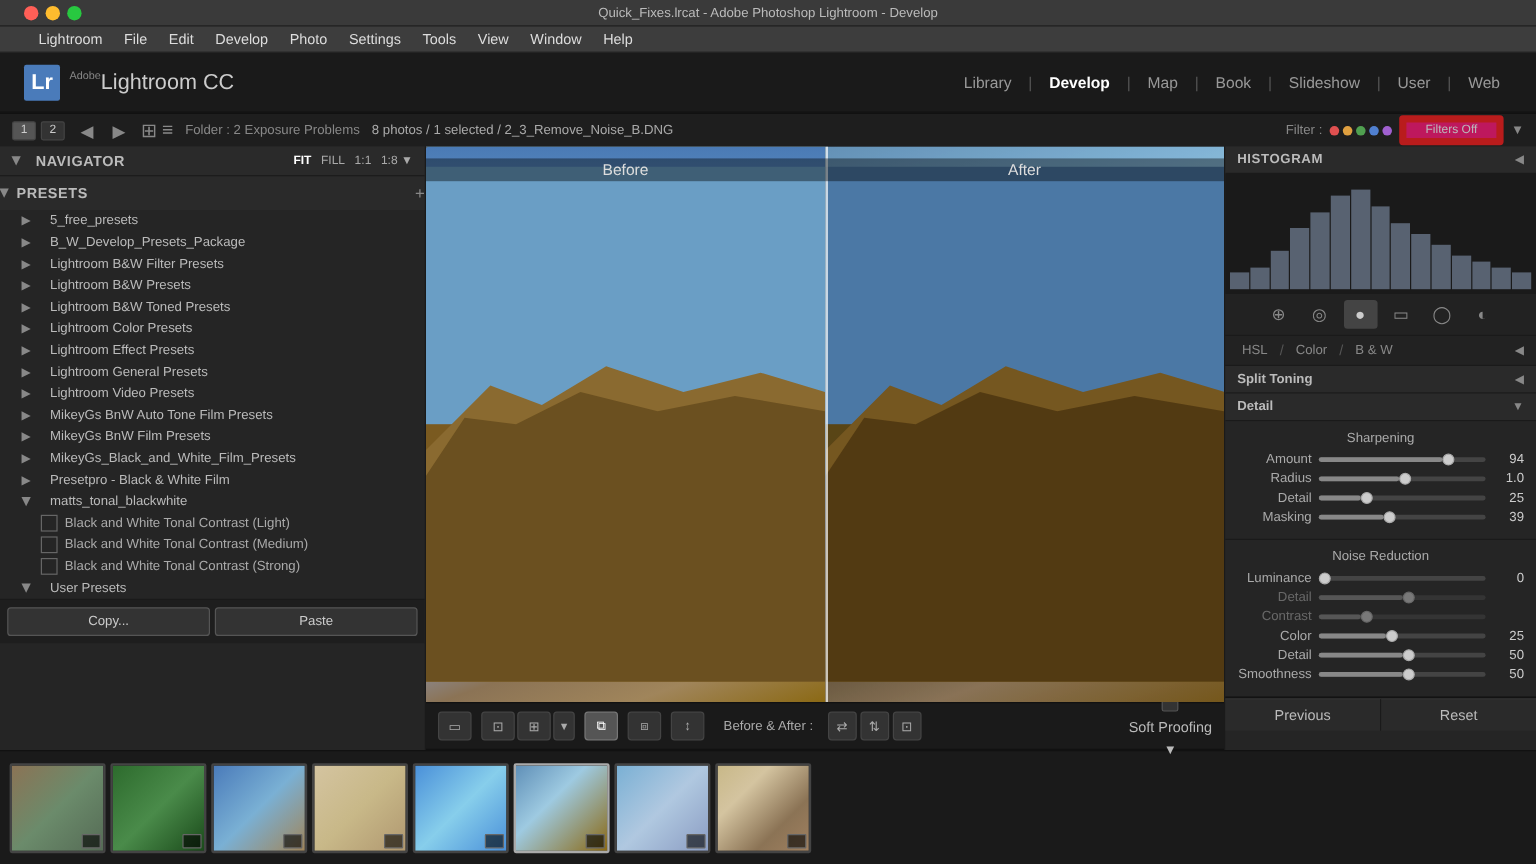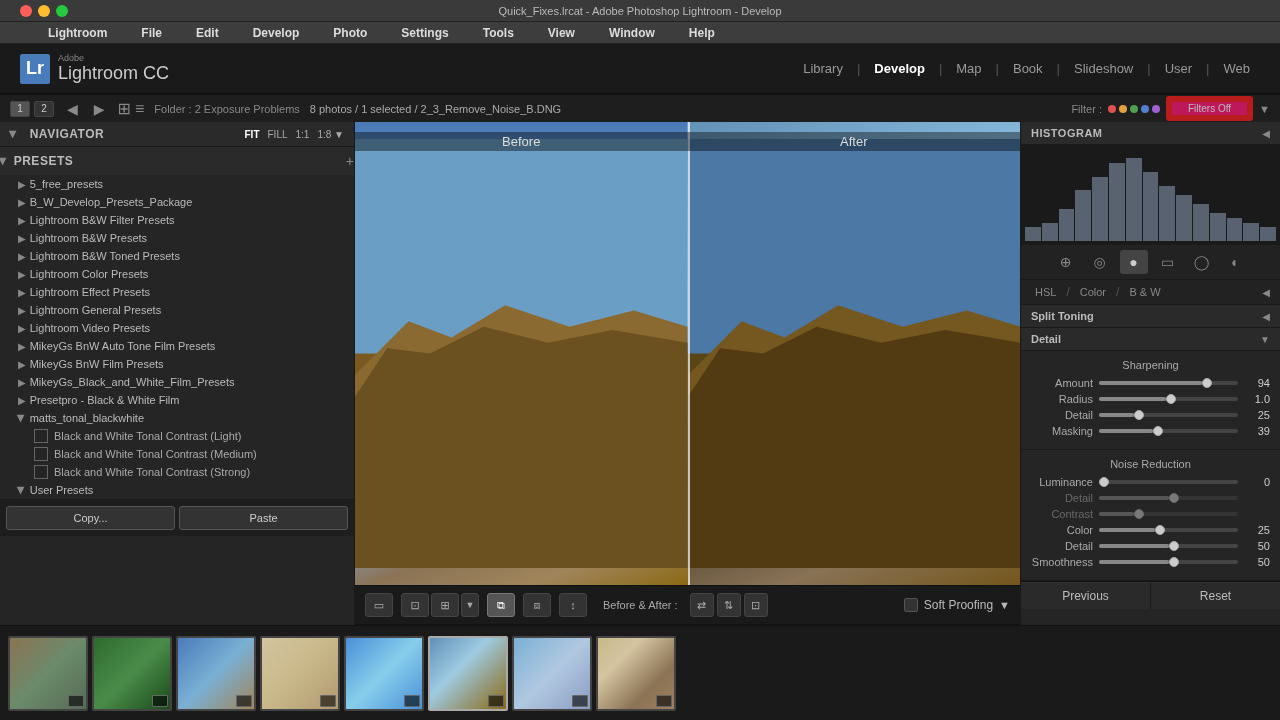--- a/index.html
+++ b/index.html
@@ -45,44 +45,43 @@
       color: #bbb;
     }
 
     
     .menubar {
       height: 22px;
       background: #3d3d3d;
       display: flex;
       align-items: center;
       padding: 0 6px;
-      gap: 18px;
+      gap: 2px;
       border-bottom: 1px solid #222;
-      font-weight: bold;
     }
     .menu-item {
       padding: 2px 8px;
       font-size: 12px;
       color: #ddd;
       cursor: pointer;
       border-radius: 3px;
     }
 
     
     .appbar {
       height: 50px;
       background: #1a1a1a;
       display: flex;
       align-items: center;
       padding: 0 20px;
       border-bottom: 1px solid #111;
     }
     .lr-logo {
       display: flex;
-      flex-direction: column;
+      flex-direction: row;
       margin-right: 20px;
     }
     .lr-logo-top { font-size: 9px; color: #888; }
     .lr-logo-bottom { font-size: 18px; color: #ccc; font-weight: 300; }
     .lr-badge {
       width: 30px; height: 30px;
       background: #4a7bba;
       color: white;
       display: flex;
       align-items: center;
@@ -153,21 +152,21 @@
     }
     .preset-group-header {
       display: flex;
       align-items: center;
       padding: 3px 8px;
       cursor: pointer;
     }
     .preset-group-label {
       font-size: 11px;
       color: #bbb;
-      margin-left: 4px;
+      margin-left: 16px;
     }
     .preset-item {
       display: flex;
       align-items: center;
       padding: 2px 8px 2px 24px;
       cursor: pointer;
       color: #aaa;
       font-size: 11px;
     }
     .preset-item-icon {
@@ -399,20 +398,21 @@
     .before-after-label {
       font-size: 11px;
       color: #aaa;
       margin-left: 8px;
     }
     .soft-proofing-group {
       display: flex;
       align-items: center;
       gap: 6px;
       margin-left: auto;
+      flex-direction: column;
     }
     .soft-proof-checkbox {
       width: 14px; height: 14px;
       background: #333;
       border: 1px solid #555;
       border-radius: 2px;
       cursor: pointer;
     }
     .soft-proof-label {
       font-size: 12px;

